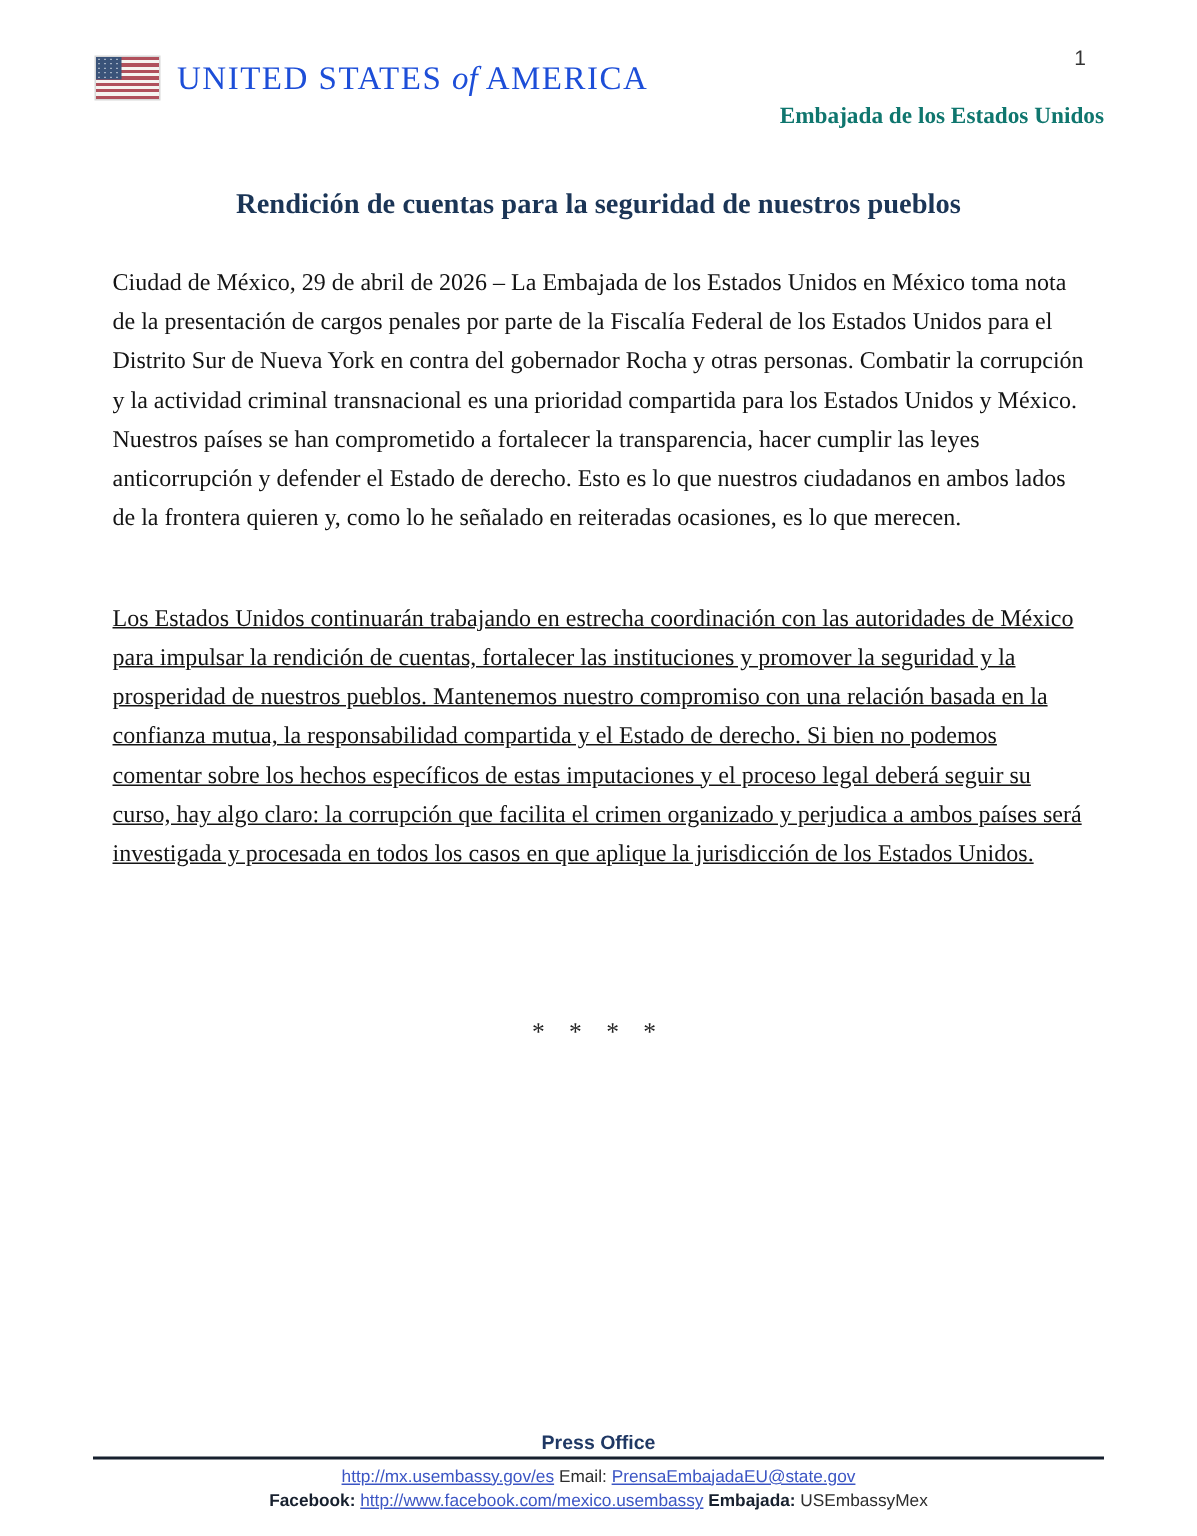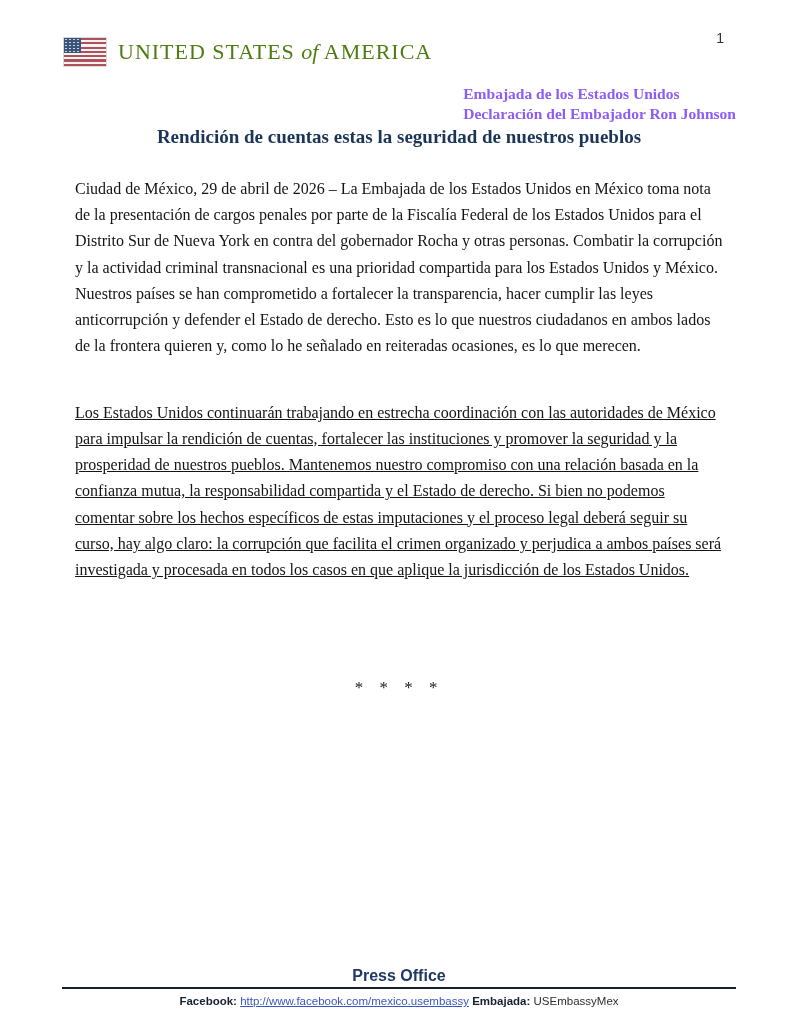--- a/index.html
+++ b/index.html
@@ -48,30 +48,30 @@
     width: 17px;
     height: 15px;
     background-color: #3a5379;
     background-image: radial-gradient(#c9d2de 0.5px, transparent 0.6px);
     background-size: 4px 3px;
   }
   .logo-text {
     font-family: "Liberation Serif", serif;
     font-size: 22px;
     letter-spacing: 1px;
-    color: #4d7c0f;
+    color: #1d4ed8;
   }
   .logo-text .of { font-style: italic; letter-spacing: 0; }
   .org-block {
     position: absolute;
-    top: 84px;
+    top: 68px;
     right: 62px;
-    text-align: left;
+    text-align: center;
     font-weight: bold;
-    color: #8b5cf6;
+    color: #0f766e;
     font-size: 15.5px;
     line-height: 1.32;
   }
   
   .doc-title {
     position: absolute;
     top: 126px;
     left: 0;
     width: 100%;
     text-align: center;
@@ -107,21 +107,21 @@
     left: 62px;
     right: 62px;
     font-family: "Liberation Sans", sans-serif;
     font-size: 11.5px;
     text-align: center;
     color: #2d2d2d;
   }
   .footer .office {
     font-weight: bold;
     color: #1f3864;
-    font-size: 16px;
+    font-size: 13px;
     margin-bottom: 2px;
   }
   .footer .rule {
     border: 0;
     border-top: 2px solid #17202e;
     margin: 0 0 4px 0;
   }
   .footer .line { line-height: 1.45; }
   .footer a {
     color: #3b55c4;
@@ -139,31 +139,31 @@
 
   <div class="logo-row">
     <div class="flag">
       <div class="canton"></div>
     </div>
     <div class="logo-text"><span>UNITED STATES</span> <span class="of">of</span> <span>AMERICA</span></div>
   </div>
 
   <div class="org-block">
     <div>Embajada de los Estados Unidos</div>
-    <div>Declaración del Embajador Ron Johnson</div>
   </div>
 
-  <h1 class="doc-title">Rendición de cuentas estas la seguridad de nuestros pueblos</h1>
+  <h1 class="doc-title">Rendición de cuentas para la seguridad de nuestros pueblos</h1>
 
   <div class="body-text">
     <p>Ciudad de México, 29 de abril de 2026 – La Embajada de los Estados Unidos en México toma nota de la presentación de cargos penales por parte de la Fiscalía Federal de los Estados Unidos para el Distrito Sur de Nueva York en contra del gobernador Rocha y otras personas. Combatir la corrupción y la actividad criminal transnacional es una prioridad compartida para los Estados Unidos y México. Nuestros países se han comprometido a fortalecer la transparencia, hacer cumplir las leyes anticorrupción y defender el Estado de derecho. Esto es lo que nuestros ciudadanos en ambos lados de la frontera quieren y, como lo he señalado en reiteradas ocasiones, es lo que merecen.</p>
     <p>Los Estados Unidos continuarán trabajando en estrecha coordinación con las autoridades de México para impulsar la rendición de cuentas, fortalecer las instituciones y promover la seguridad y la prosperidad de nuestros pueblos. Mantenemos nuestro compromiso con una relación basada en la confianza mutua, la responsabilidad compartida y el Estado de derecho. Si bien no podemos comentar sobre los hechos específicos de estas imputaciones y el proceso legal deberá seguir su curso, hay algo claro: la corrupción que facilita el crimen organizado y perjudica a ambos países será investigada y procesada en todos los casos en que aplique la jurisdicción de los Estados Unidos.</p>
   </div>
 
   <div class="separator">* * * *</div>
 
   <div class="footer">
     <div class="office">Press Office</div>
     <hr class="rule">
+    <div class="line"><a>http://mx.usembassy.gov/es</a> <span>Email:</span> <a>PrensaEmbajadaEU@state.gov</a></div>
     <div class="line"><span class="label">Facebook:</span> <a>http://www.facebook.com/mexico.usembassy</a> <span class="label">Embajada:</span> <span>USEmbassyMex</span></div>
   </div>
 
 </div>
 
 </body></html>

